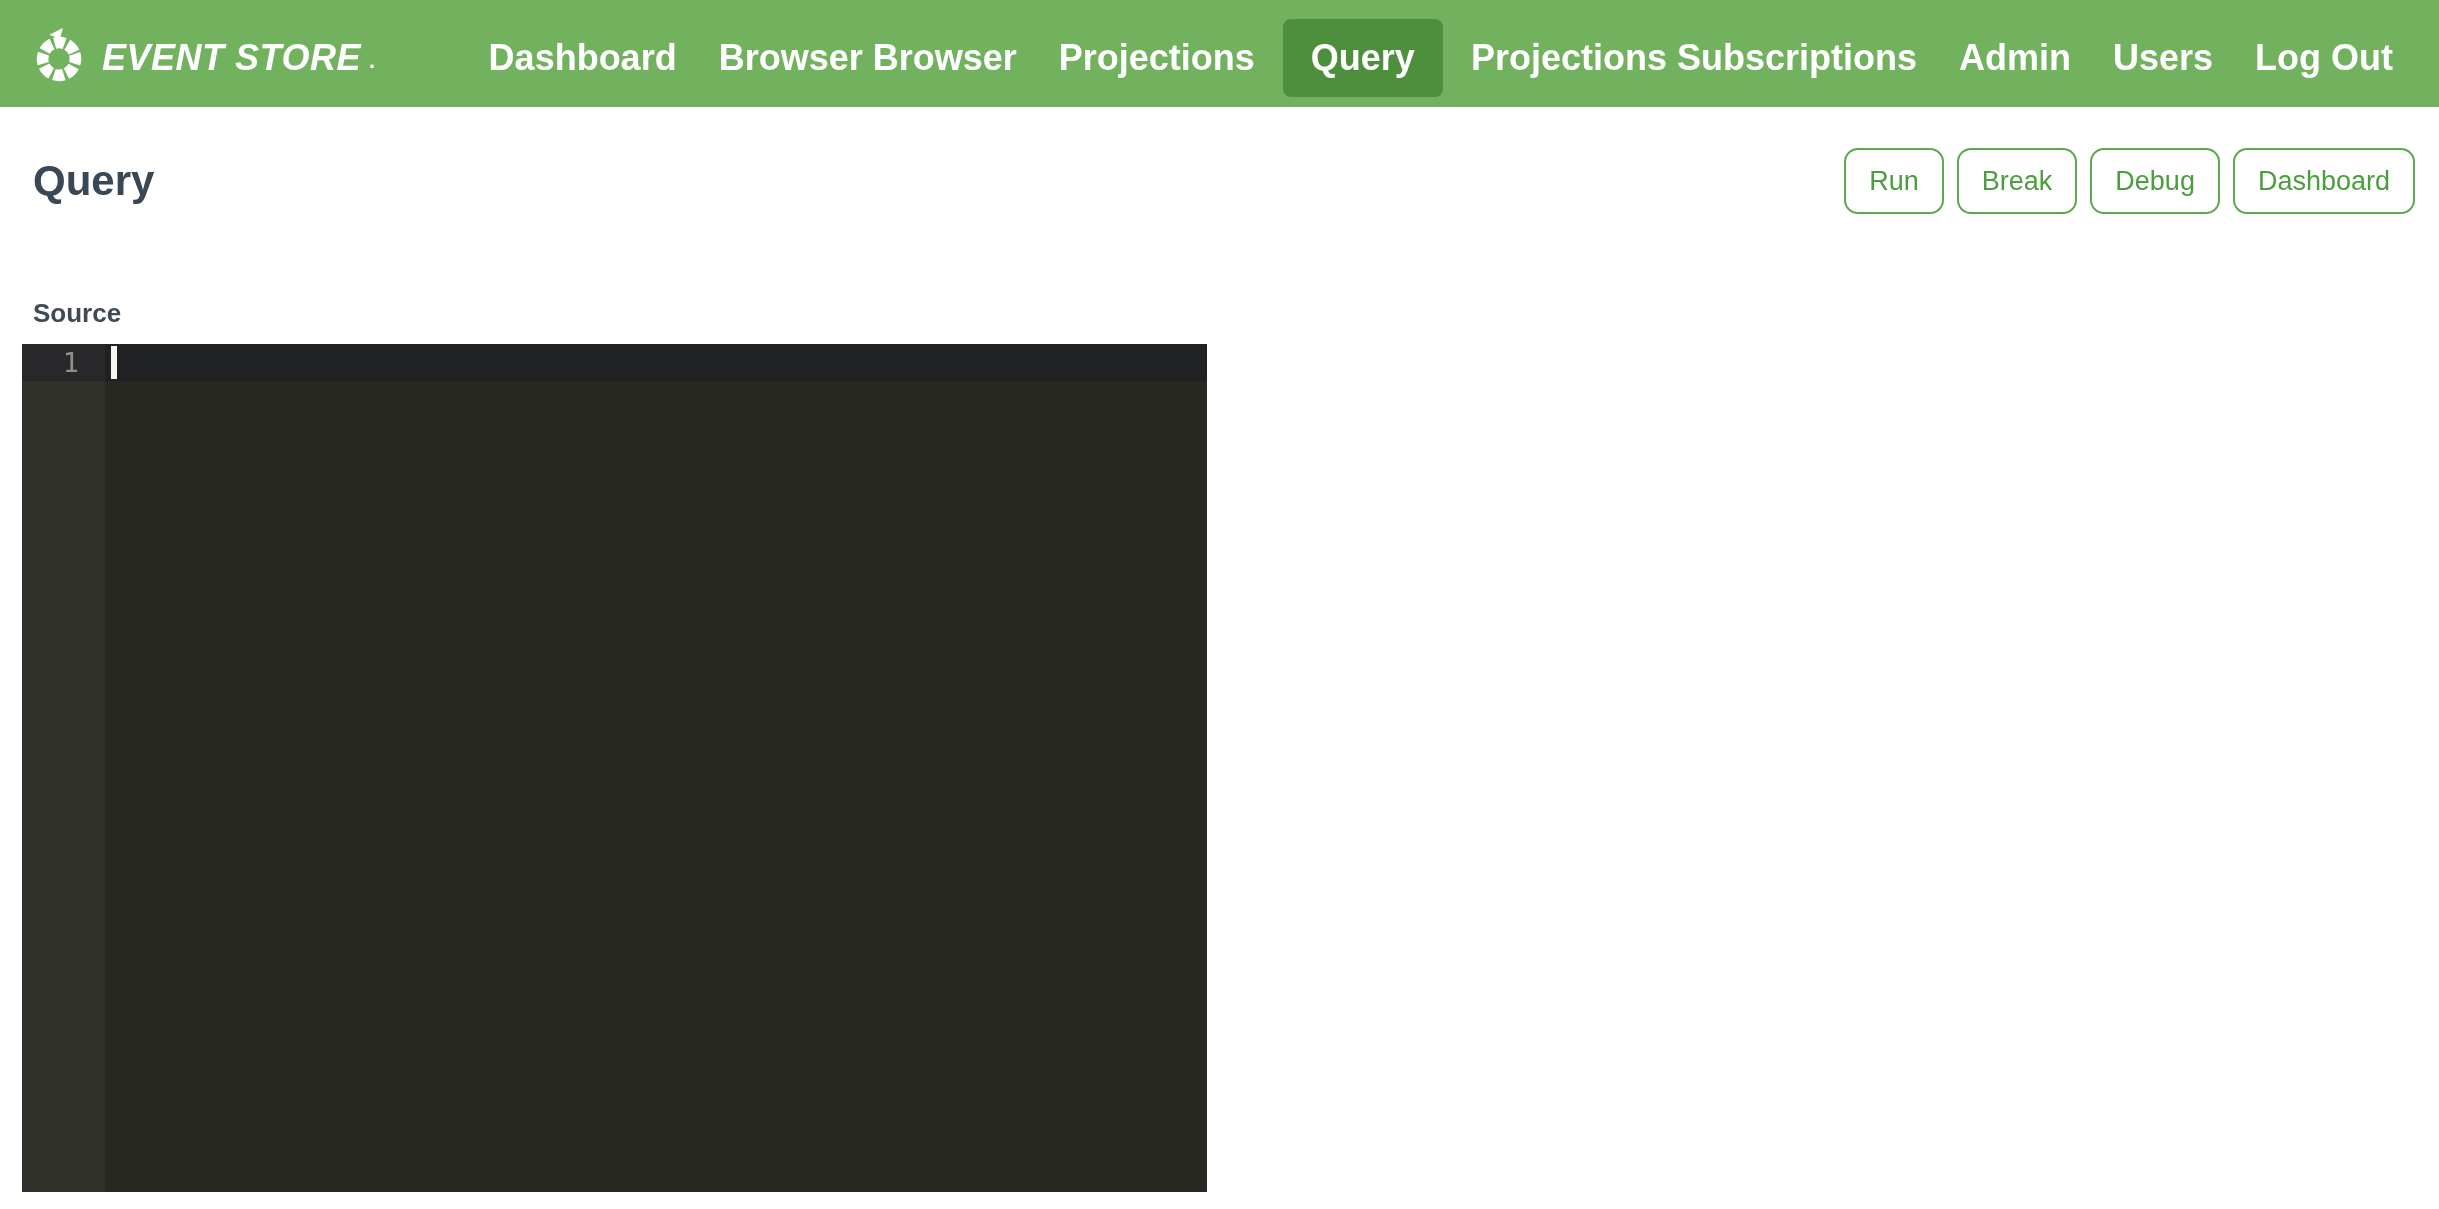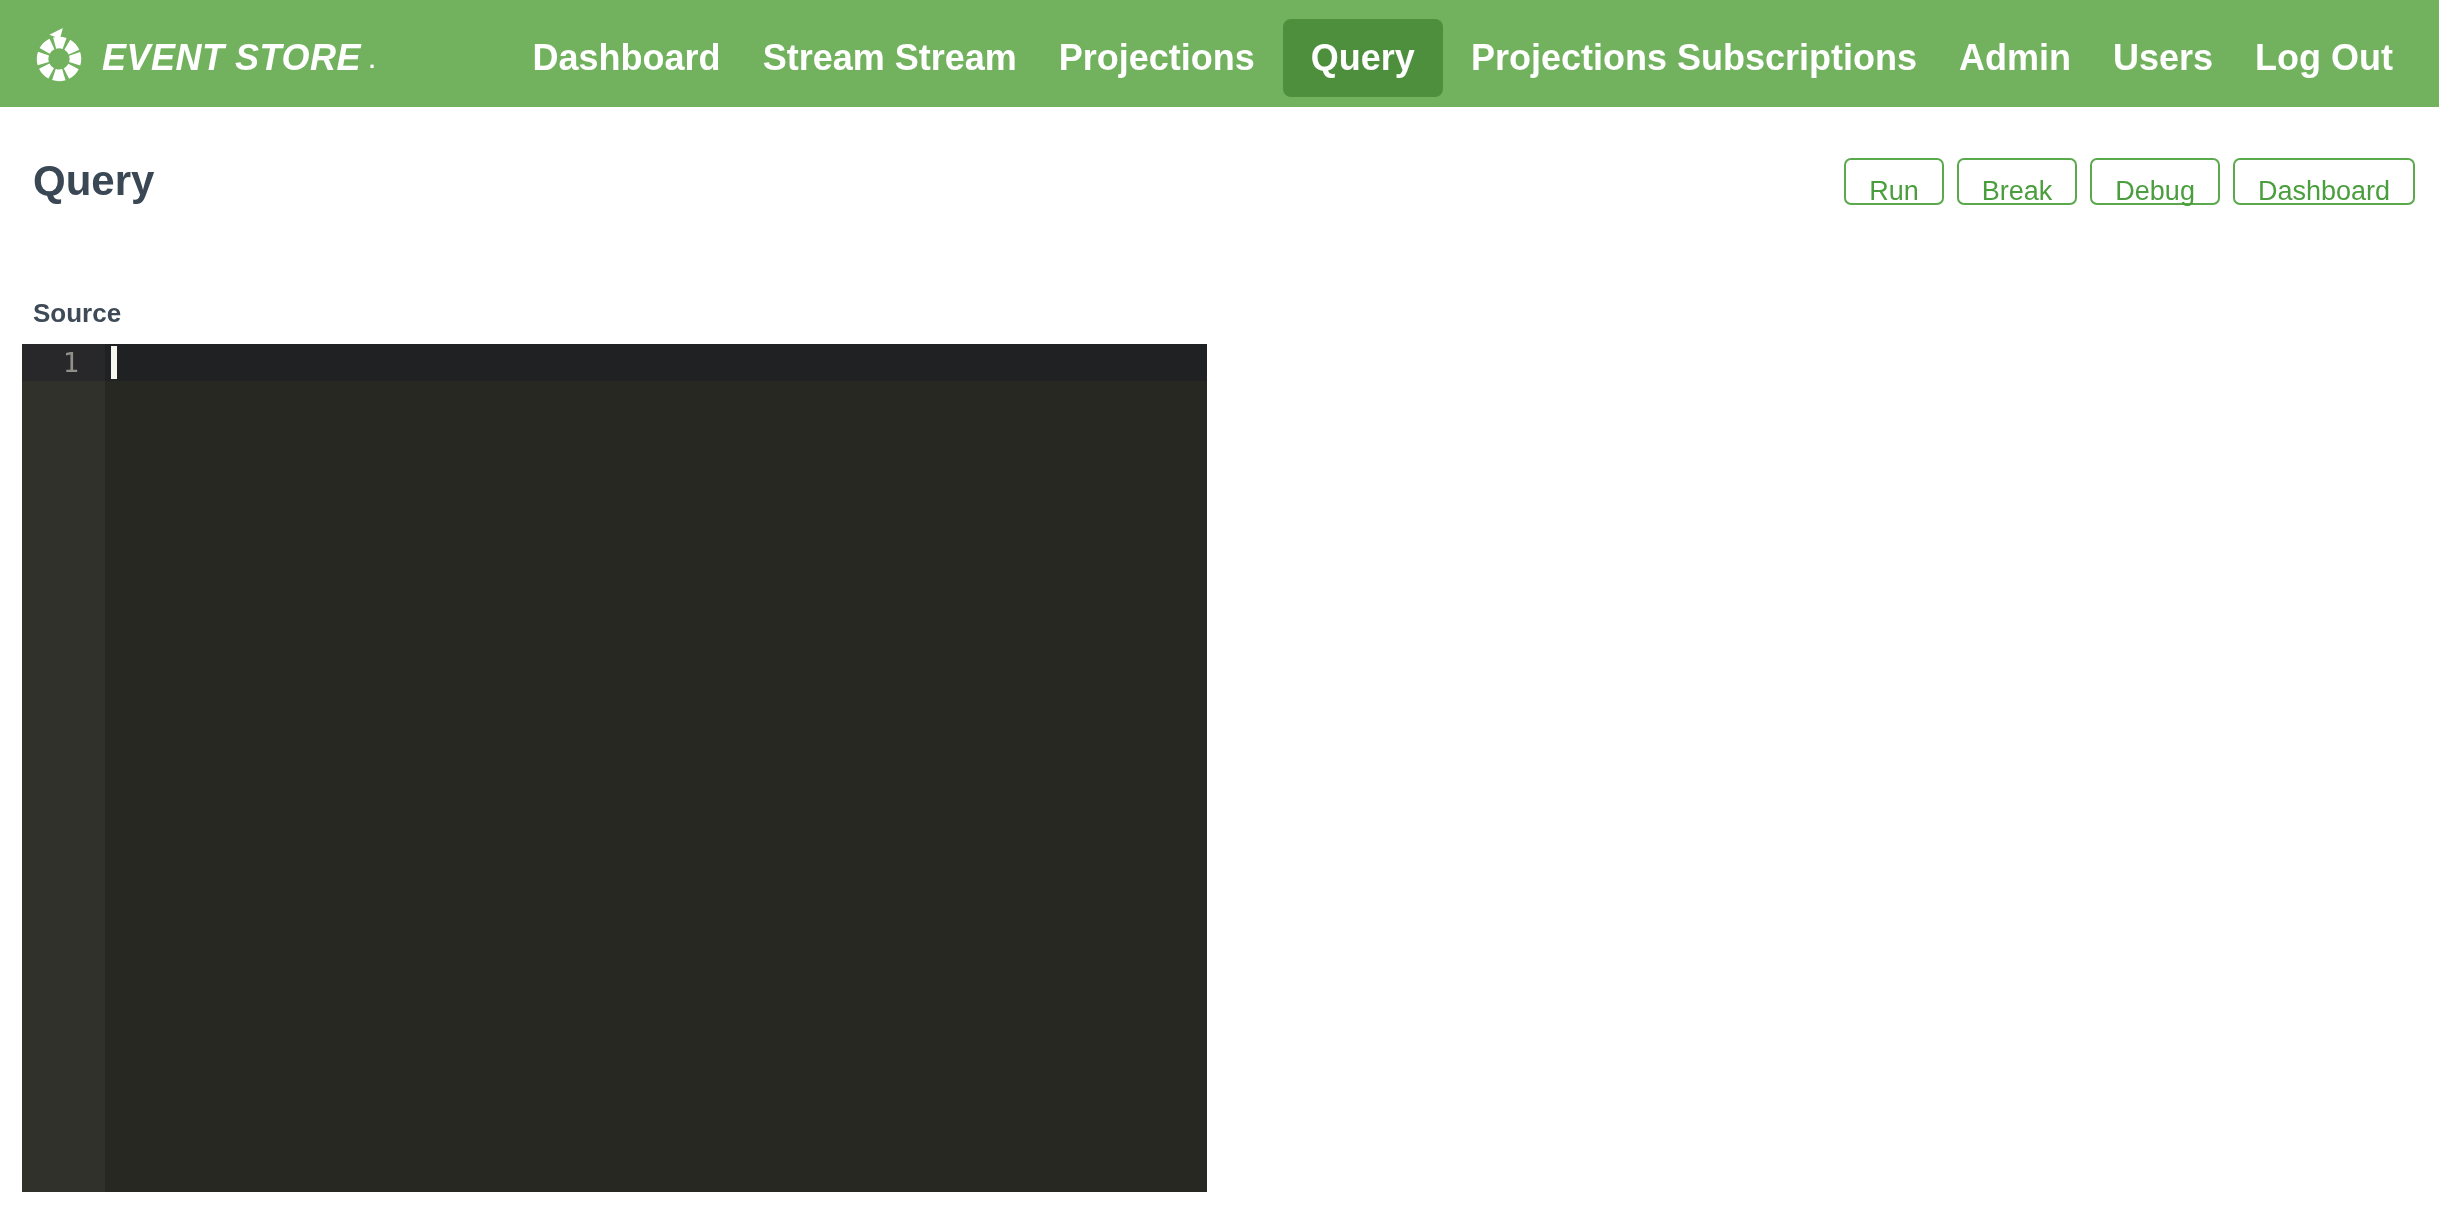--- a/index.html
+++ b/index.html
@@ -78,23 +78,23 @@
     margin-left: auto;
     display: flex;
     gap: 13px;
   }
   .btn {
     background: #ffffff;
     border: 2px solid #5aa94c;
     color: #4a9e3d;
     font-size: 27px;
     font-family: "Liberation Sans", sans-serif;
-    height: 47px;
+    height: 66px;
     padding: 0 23px;
-    border-radius: 7px;
+    border-radius: 14px;
     cursor: pointer;
     line-height: 62px;
   }
 
   
   .main {
     display: flex;
     gap: 38px;
     margin: 86px 24px 0 22px;
     flex-direction: column;
@@ -165,21 +165,21 @@
           <circle cx="30" cy="34" r="17" fill="none" stroke="#ffffff" stroke-width="12" stroke-dasharray="10.4 3"></circle>
         </g>
         <path d="M20 9 L34 2 L31 13 Z" fill="#ffffff"></path>
       </svg>
     </span>
     <span class="brand-text">EVENT STORE</span>
     <span class="brand-mark">.</span>
   </div>
   <div class="nav">
     <div class="nav-item">Dashboard</div>
-    <div class="nav-item">Stream Stream</div>
+    <div class="nav-item">Browser Browser</div>
     <div class="nav-item">Projections</div>
     <div class="nav-item active">Query</div>
     <div class="nav-item">Projections Subscriptions</div>
     <div class="nav-item">Admin</div>
     <div class="nav-item">Users</div>
     <div class="nav-item">Log Out</div>
   </div>
 </nav>
 
 <header class="page-header">

